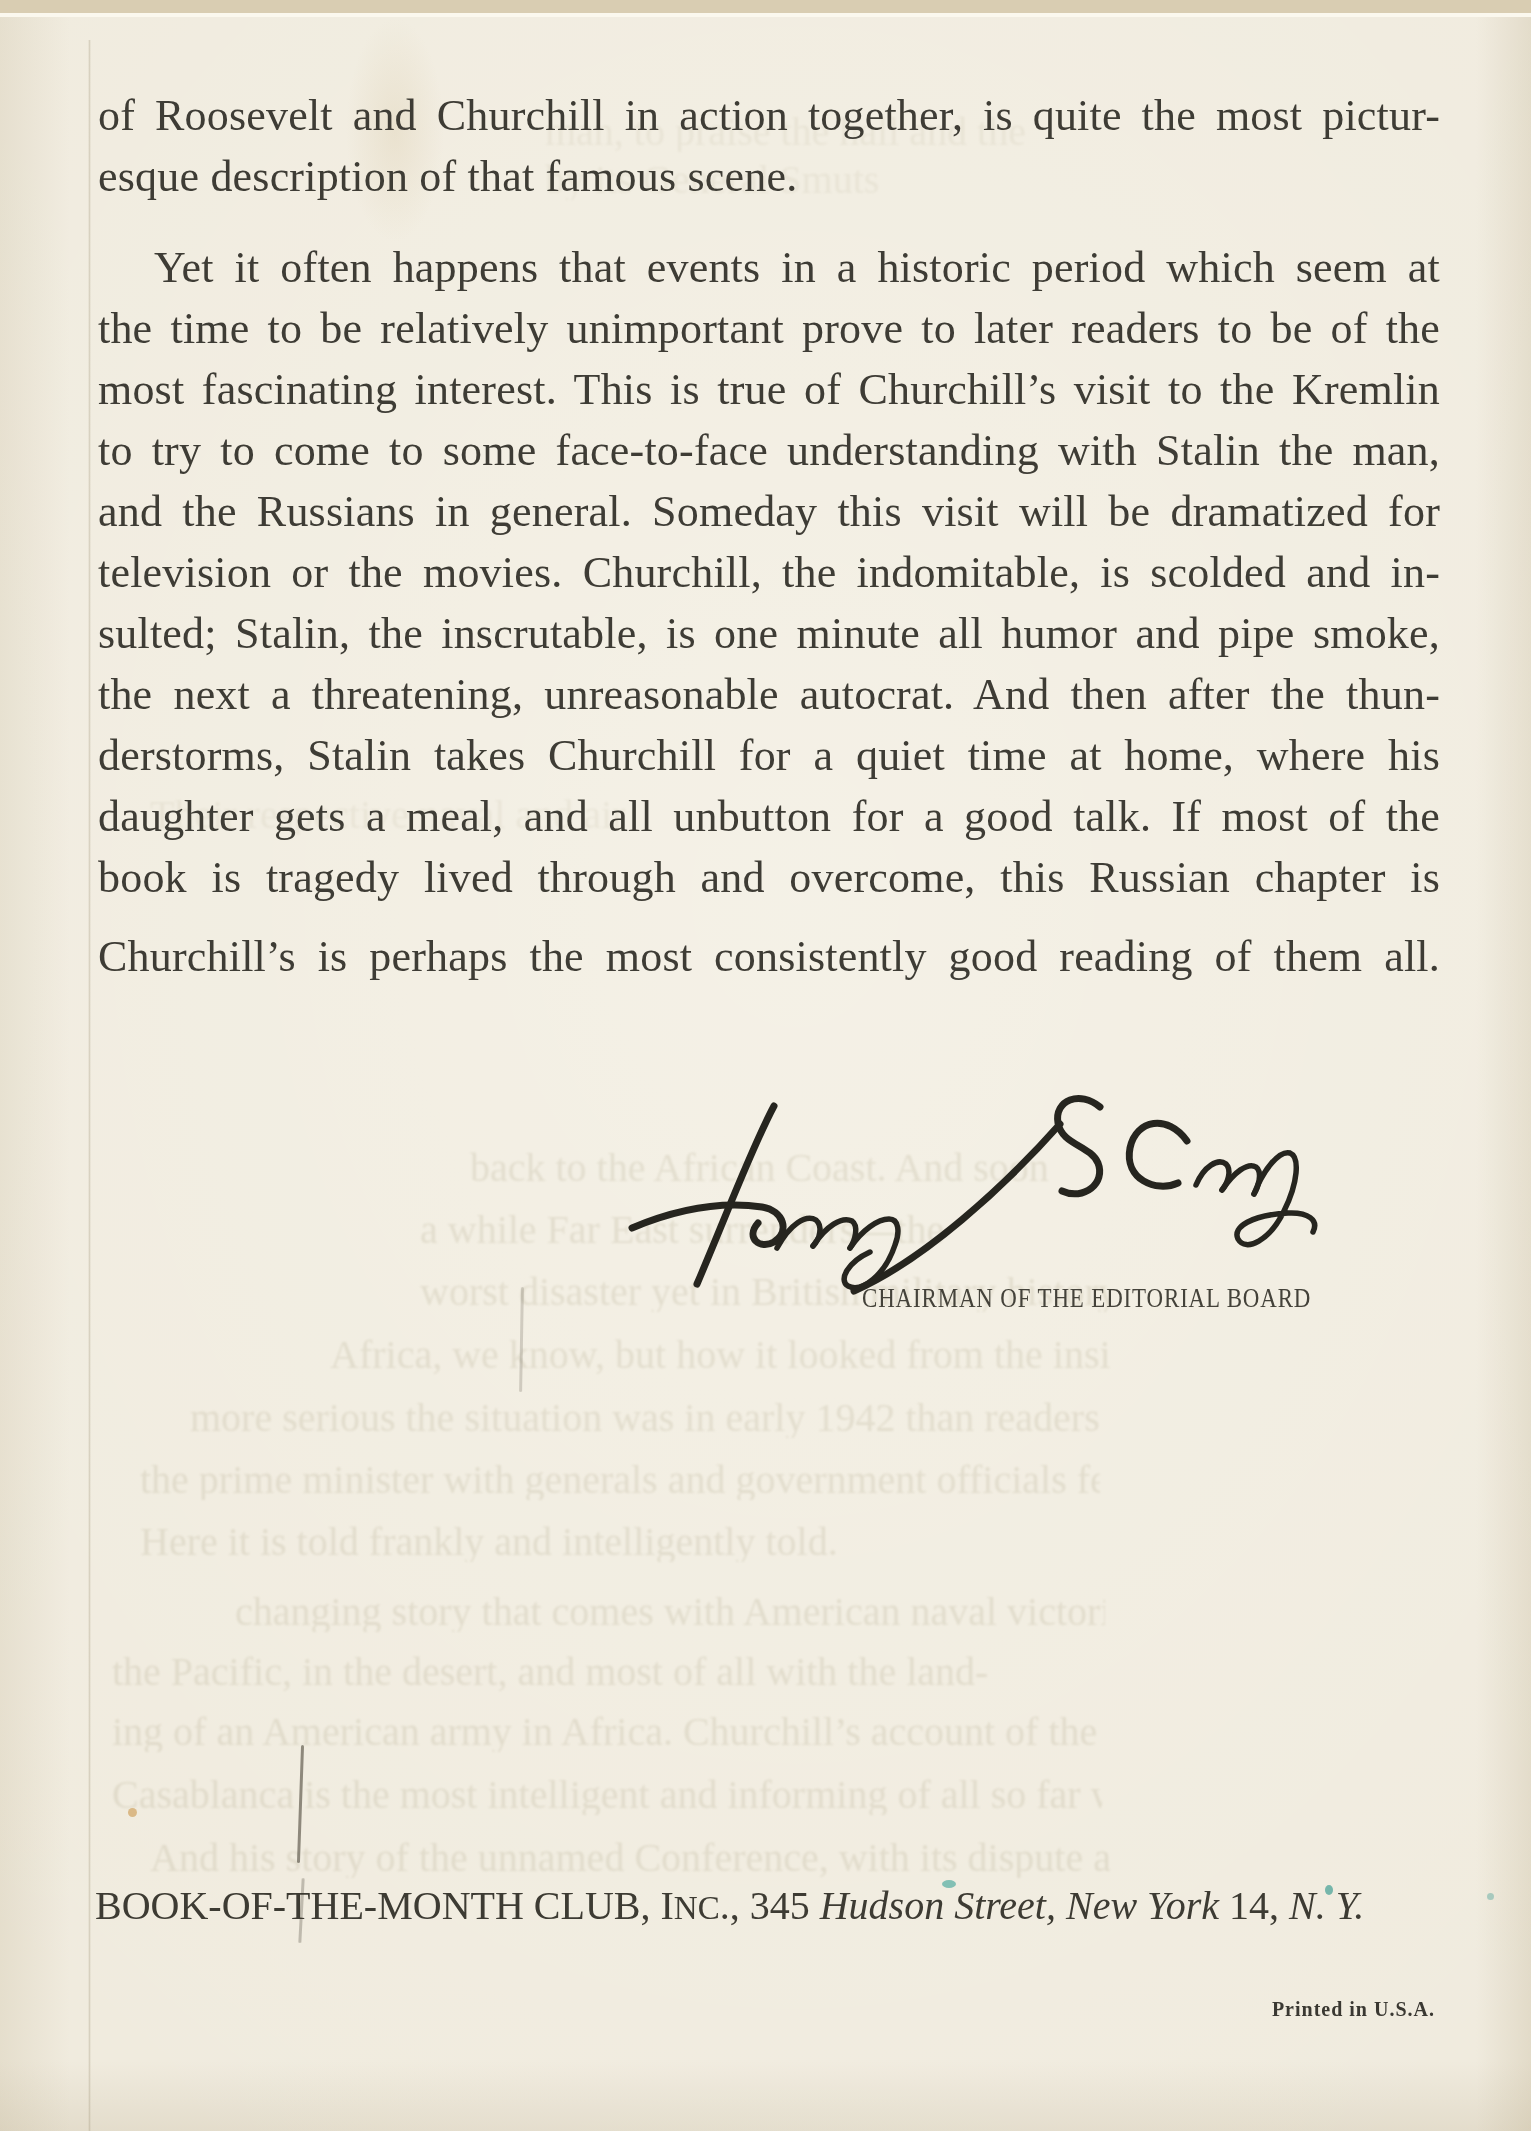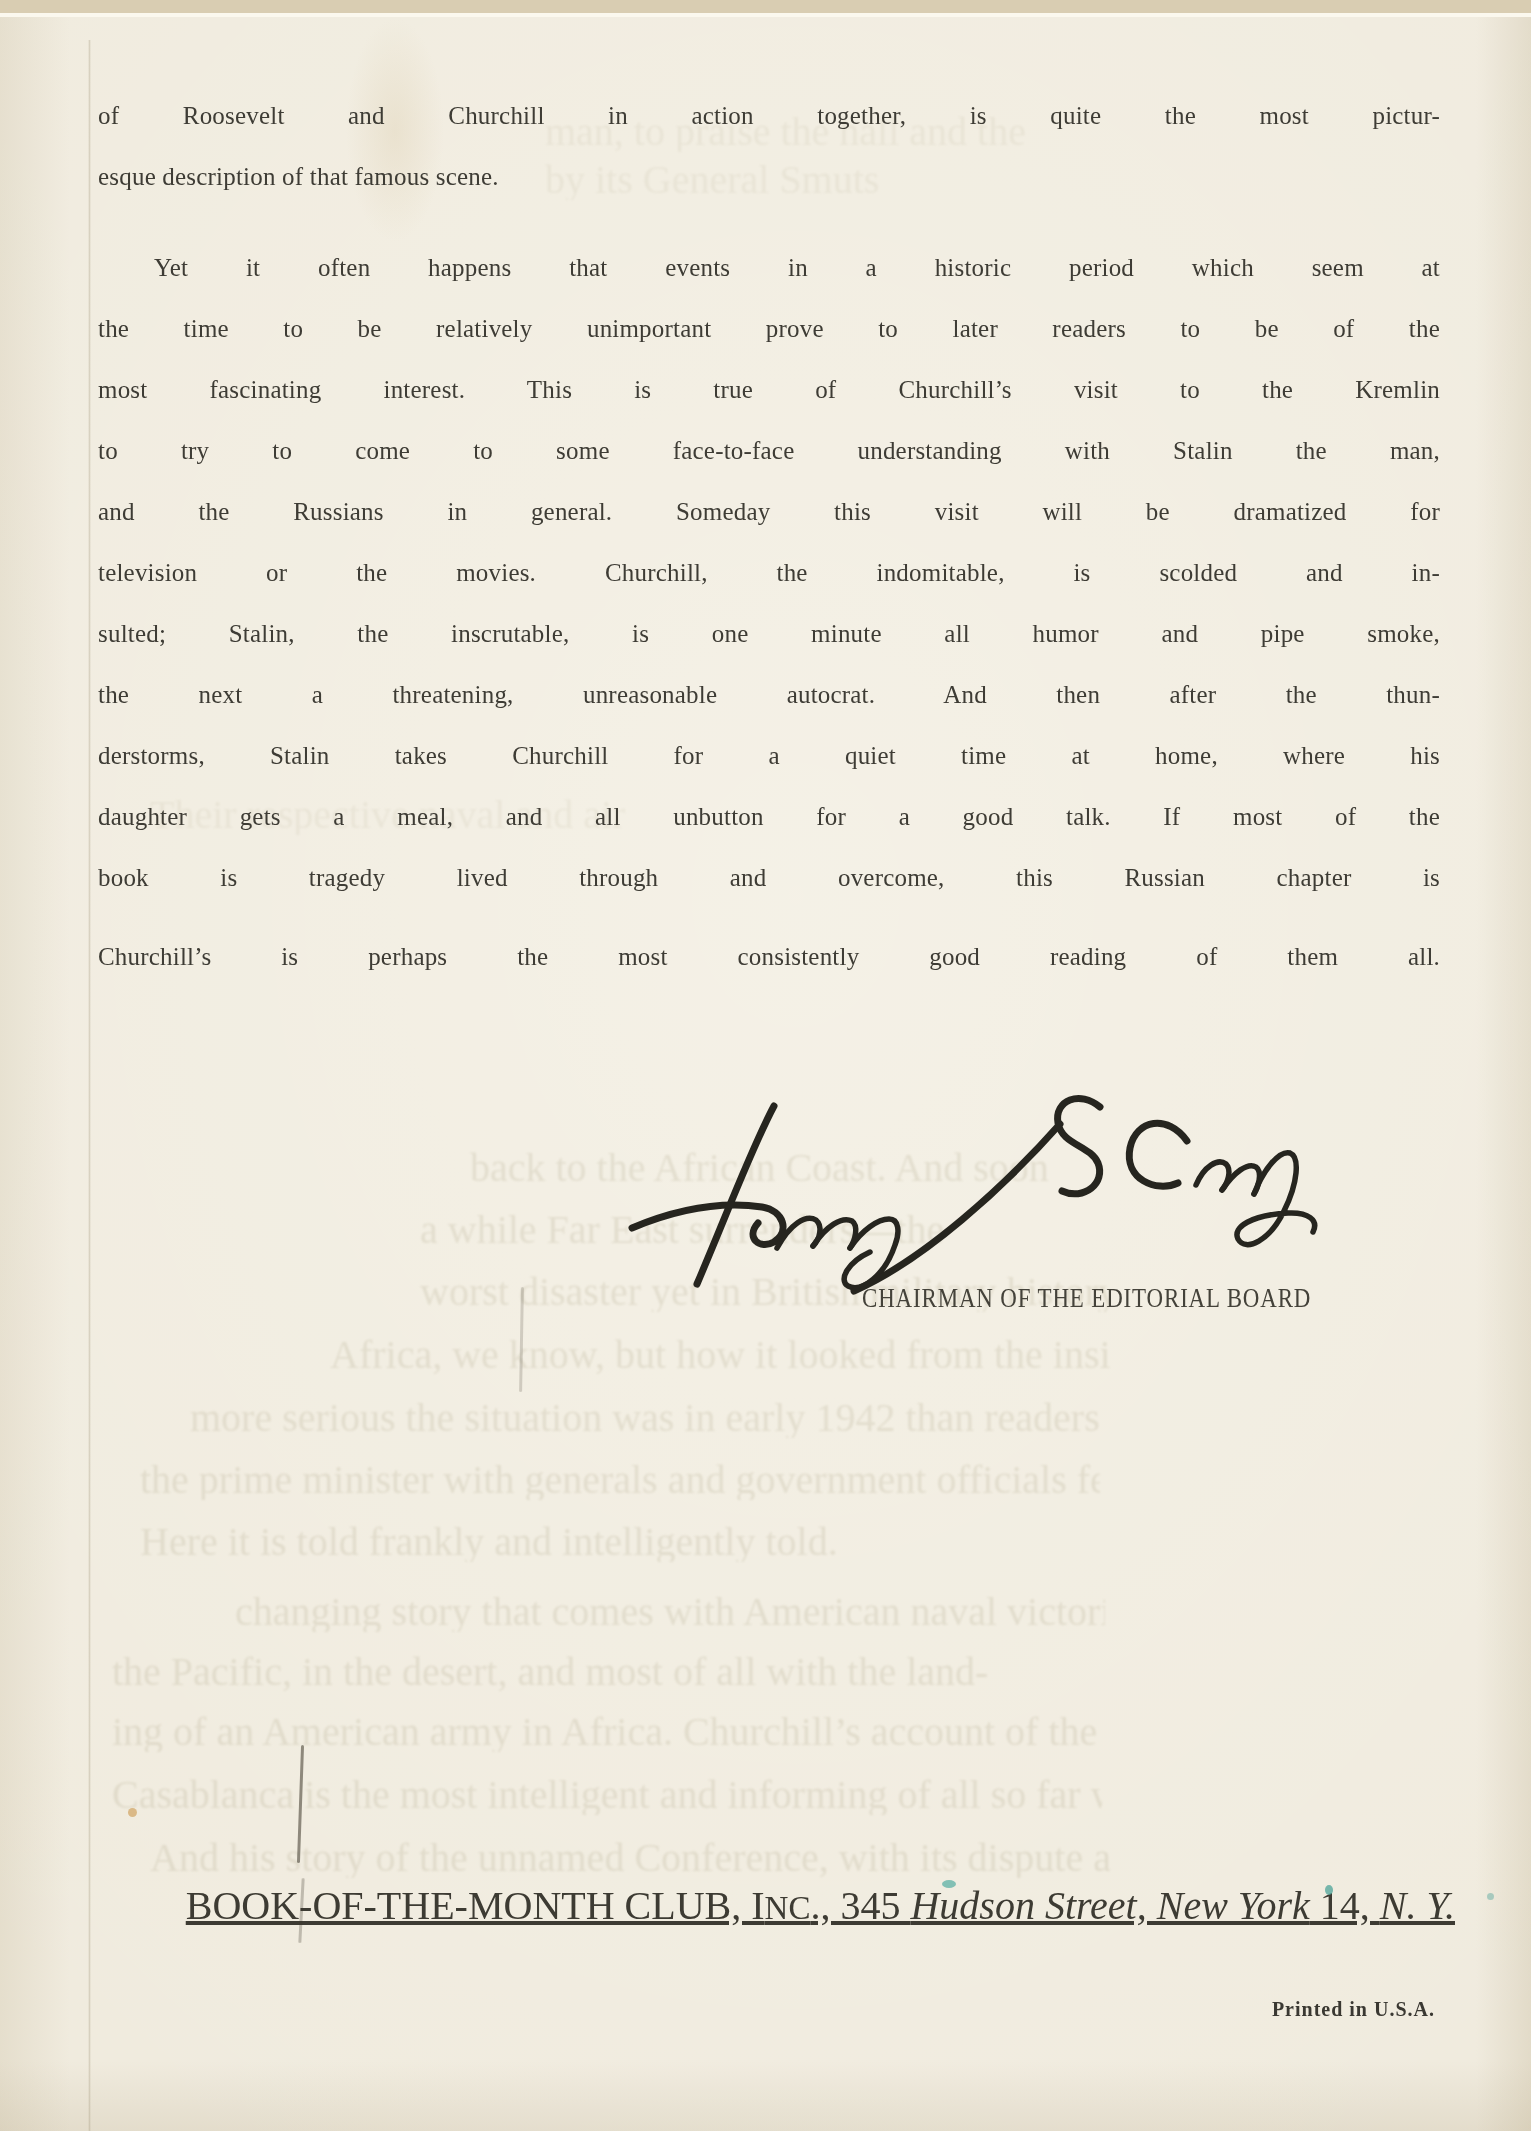--- a/index.html
+++ b/index.html
@@ -32,40 +32,40 @@
     white-space:nowrap;overflow:hidden;
   }
   .ghost.faint{opacity:.09;}
   
   .text-block{position:absolute;left:98px;top:85px;width:1342px;}
   .para{margin:0;padding:0;}
   .para.gap-lg{margin-top:30px;font-family:Liberation Serif, serif;}
   .para.gap-sm{margin-top:18px;}
   .line{
     display:block;height:61px;line-height:61px;
-    font-size:25px;letter-spacing:.2px;
+    font-size:44px;letter-spacing:.2px;
     text-align:justify;text-align-last:justify;
   }
   .line.lastline{text-align:right;text-align-last:left;}
   .line.indent{text-indent:56px;}
   
   .signature-wrap{position:absolute;left:612px;top:1092px;width:740px;height:230px;}
   .signature-wrap svg{position:absolute;left:0;top:0;}
   .sig-stroke{fill:none;stroke:#26251f;stroke-width:7;stroke-linecap:round;stroke-linejoin:round;}
   .sig-stroke.thin{stroke-width:5.5;}
   .chairman{
     position:absolute;left:862px;top:1283px;
     font-size:27px;letter-spacing:1px;color:#44423a;
     transform:scaleX(.85);transform-origin:left center;
     white-space:nowrap;
   }
   
   .footer{
-    position:absolute;left:113px;top:1882px;width:1342px;
-    font-size:40px;color:#3d3b33;text-align:right;white-space:nowrap;text-decoration:underline;
+    position:absolute;left:95px;top:1882px;width:1342px;
+    font-size:40px;color:#3d3b33;text-align:left;white-space:nowrap;
   }
   .footer .sc{font-size:33px;}
   .footer .it{font-style:italic;}
   .printed{
     position:absolute;right:96px;top:1998px;
     font-size:20px;font-weight:700;letter-spacing:1px;color:#3a3832;
   }
   
   .scratch{position:absolute;width:3px;background:rgba(60,54,42,.55);filter:blur(.6px);border-radius:2px;}
   .scratch.s1{left:299px;top:1745px;height:118px;transform:rotate(2deg);}

